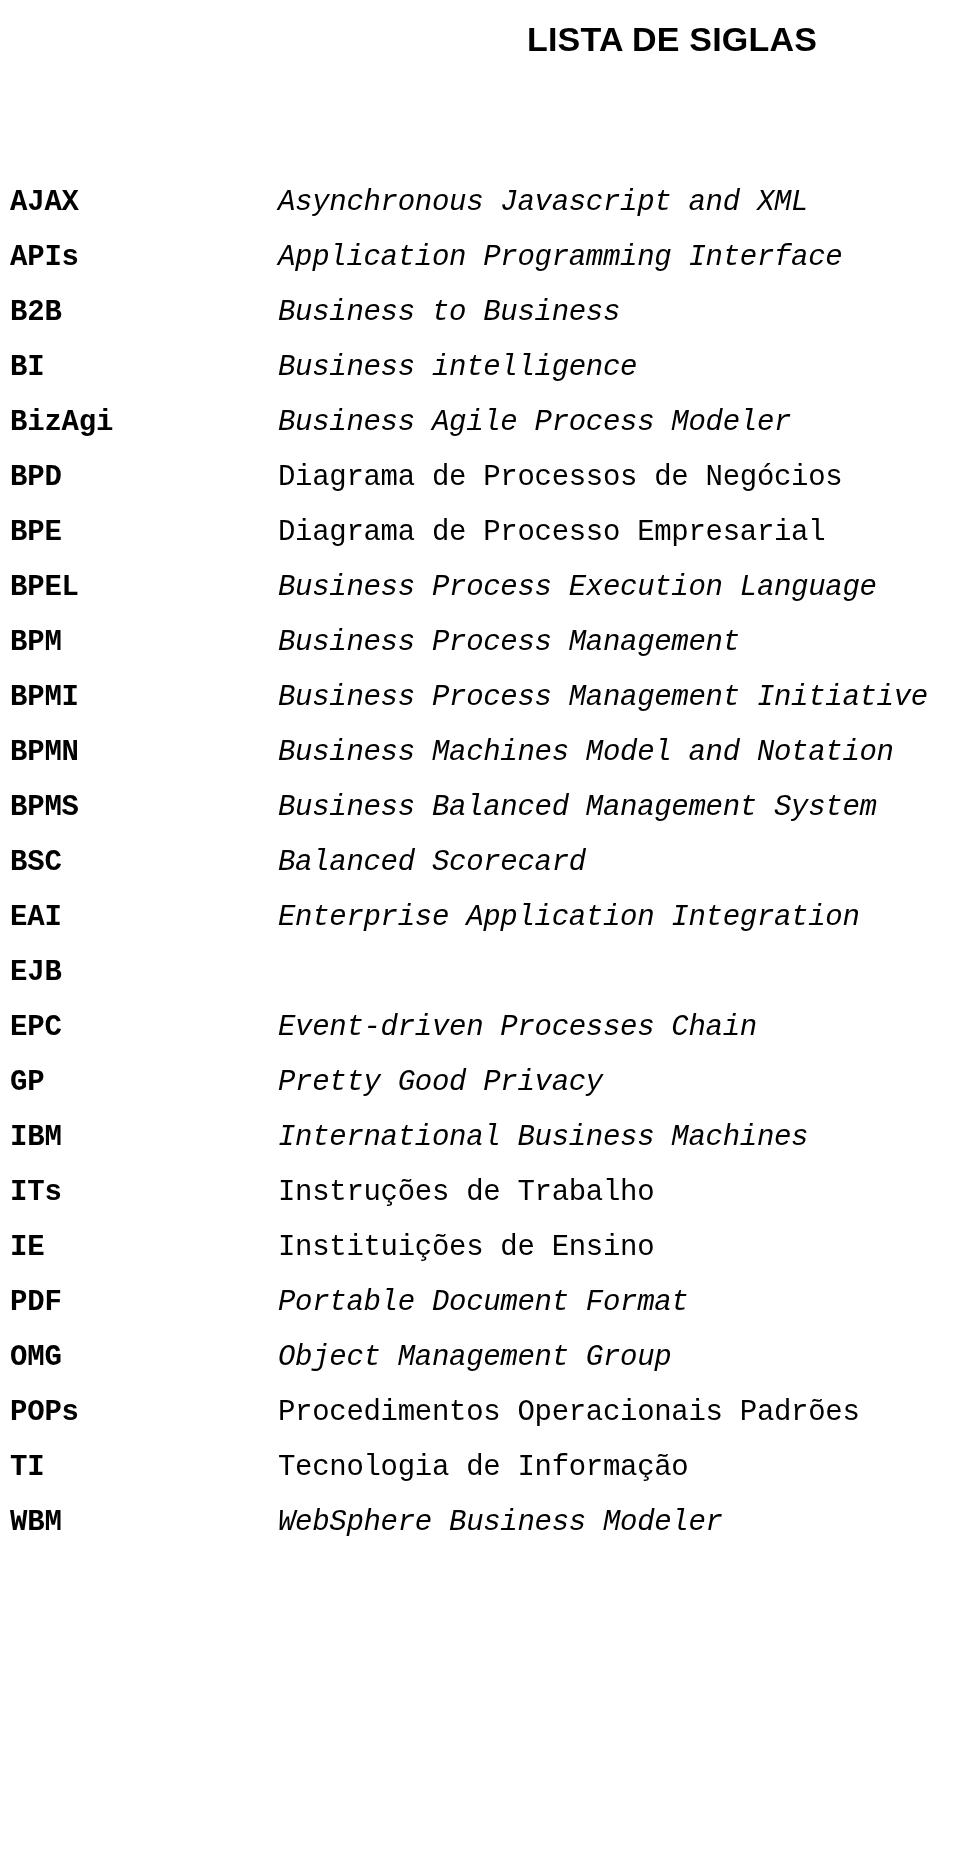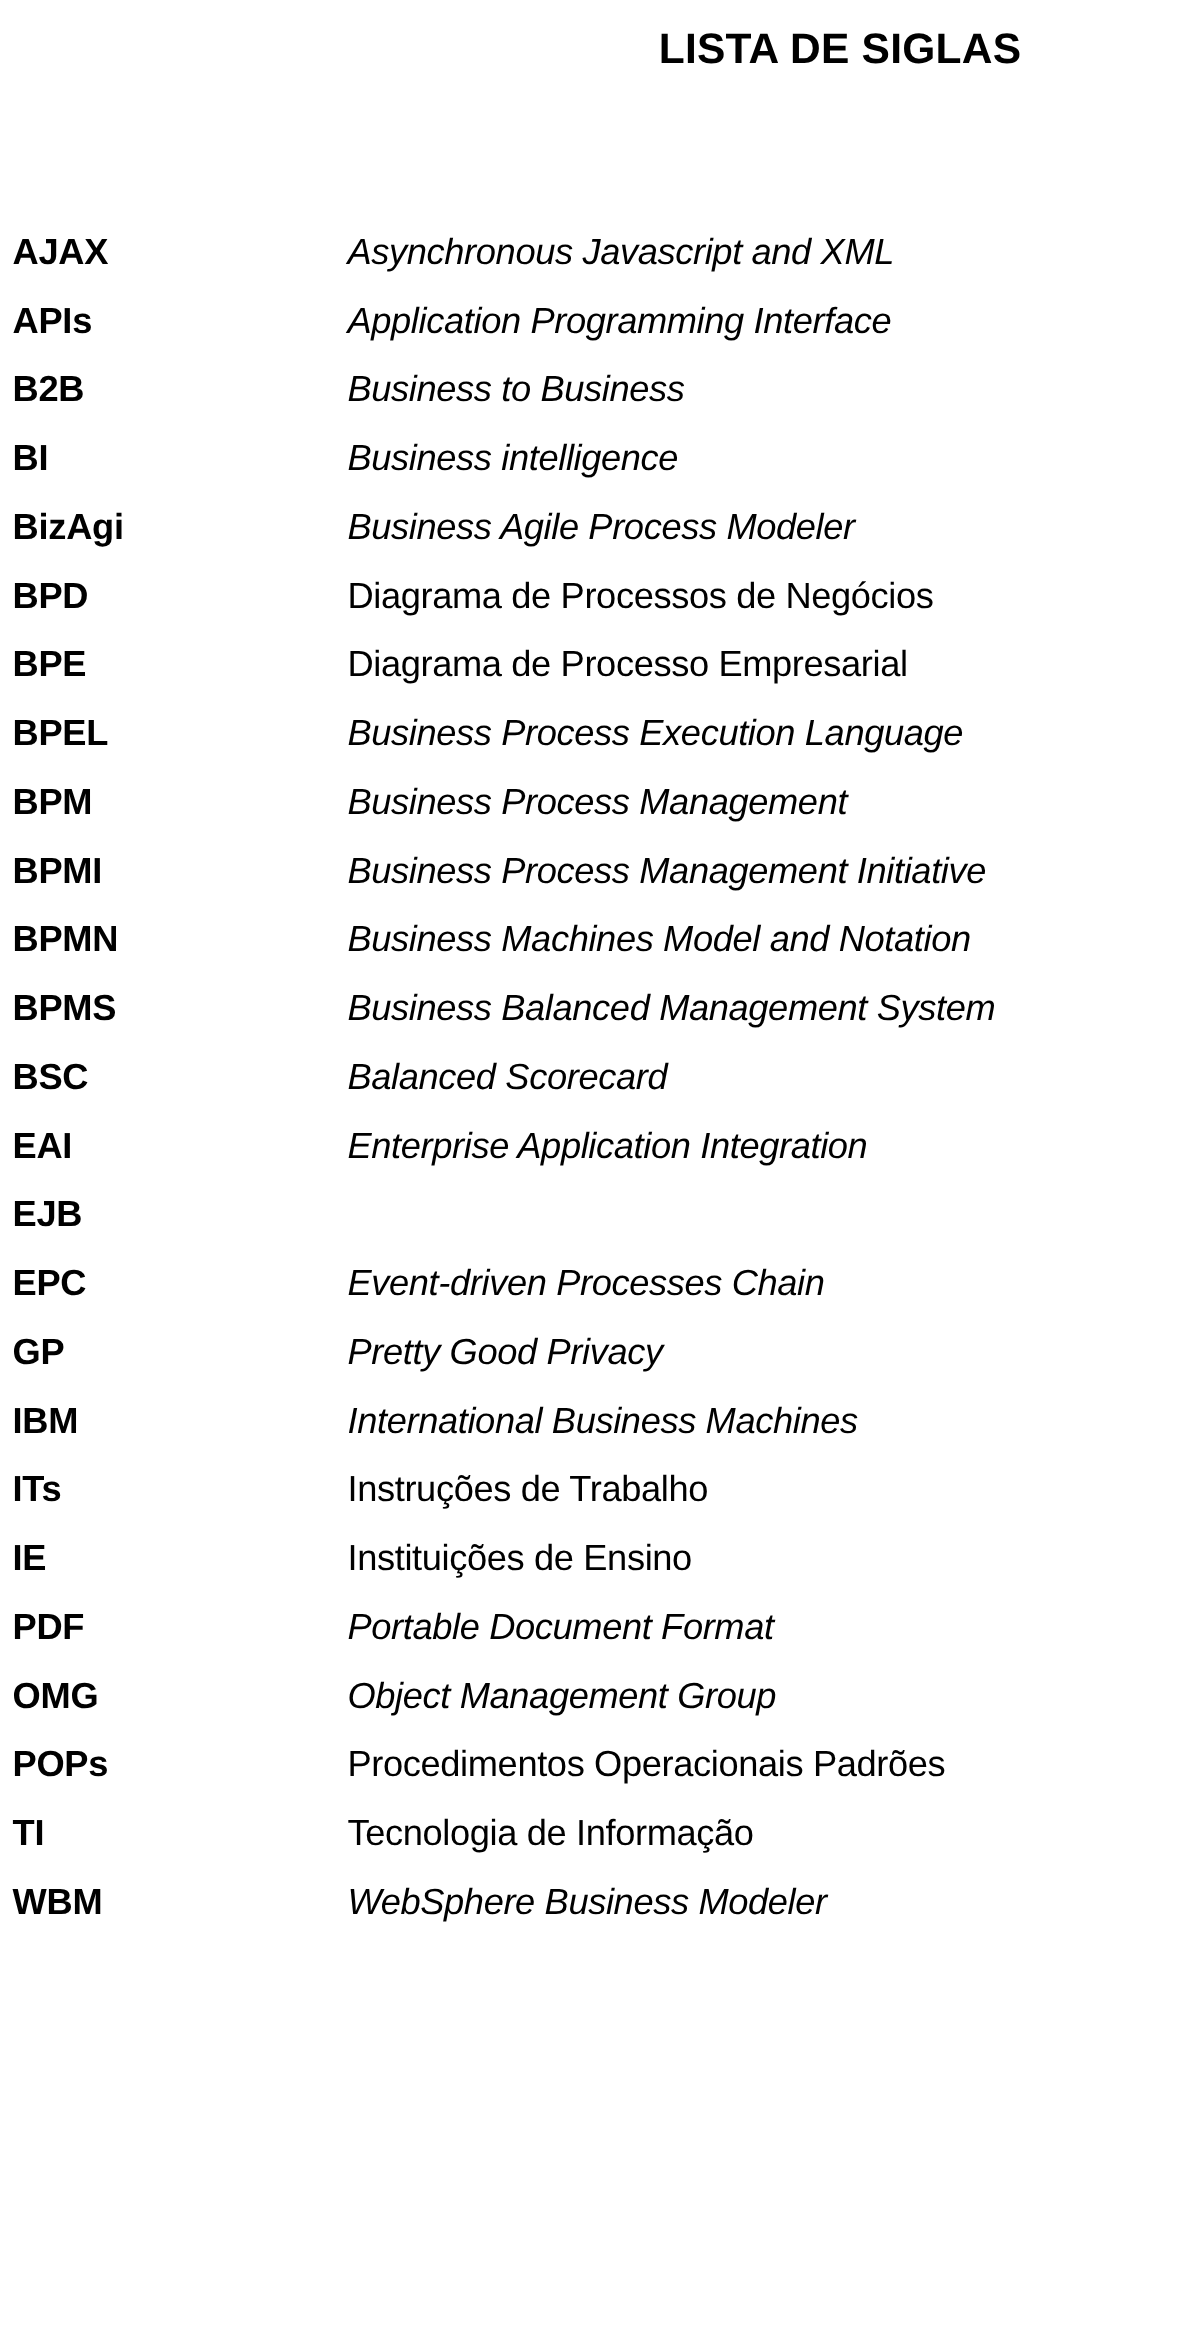--- a/index.html
+++ b/index.html
@@ -32,20 +32,21 @@
     line-height: 44px;
     white-space: nowrap;
   }
 
   
   #siglas-list {
     position: absolute;
     left: 0;
     top: 175px;
     width: 956px;
+    font-family: Liberation Mono, monospace;
   }
 
   .siglas-row {
     position: relative;
     height: 55px;
     line-height: 55px;
     white-space: nowrap;
   }
 
   .sigla-term {

